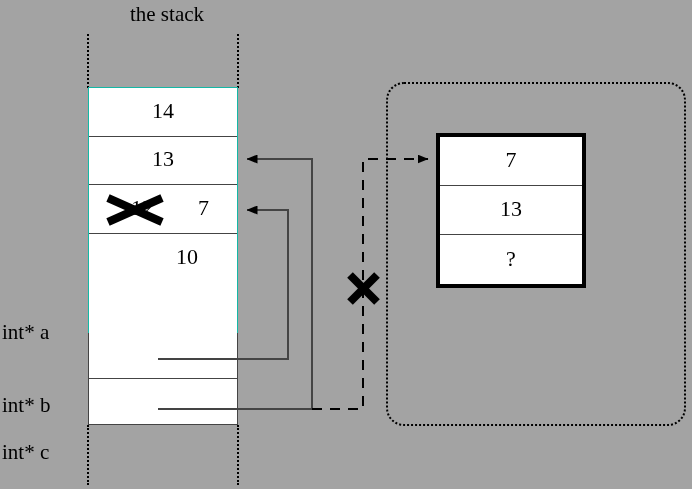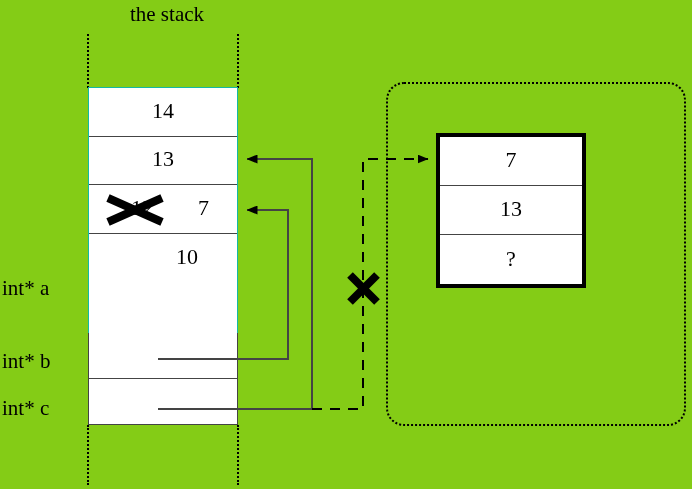--- a/index.html
+++ b/index.html
@@ -4,40 +4,41 @@
 <style>
   html, body {
     margin: 0;
     padding: 0;
     background: #ffffff;
   }
   #canvas {
     position: relative;
     width: 692px;
     height: 489px;
-    background: #84cc16;
+    background: #a3a3a3;
     font-family: "Liberation Serif", "DejaVu Serif", serif;
     overflow: hidden;
   }
   .title {
     position: absolute;
     font-size: 21px;
     color: #000000;
     white-space: nowrap;
     text-align: center;
   }
   #stack-title { left: 92px; top: 2px; width: 150px; }
   #heap-title  { left: 432px; top: 2px; width: 160px; }
 
   .var-label {
     position: absolute;
     font-size: 21px;
     color: #000000;
     white-space: nowrap;
     text-align: left;
+    margin-top: 44px;
   }
   #label-a { left: 2px; top: 276px; }
   #label-b { left: 2px; top: 349px; }
   #label-c { left: 2px; top: 396px; }
 
   
   #stack-array {
     position: absolute;
     left: 88px;
     top: 87px;

